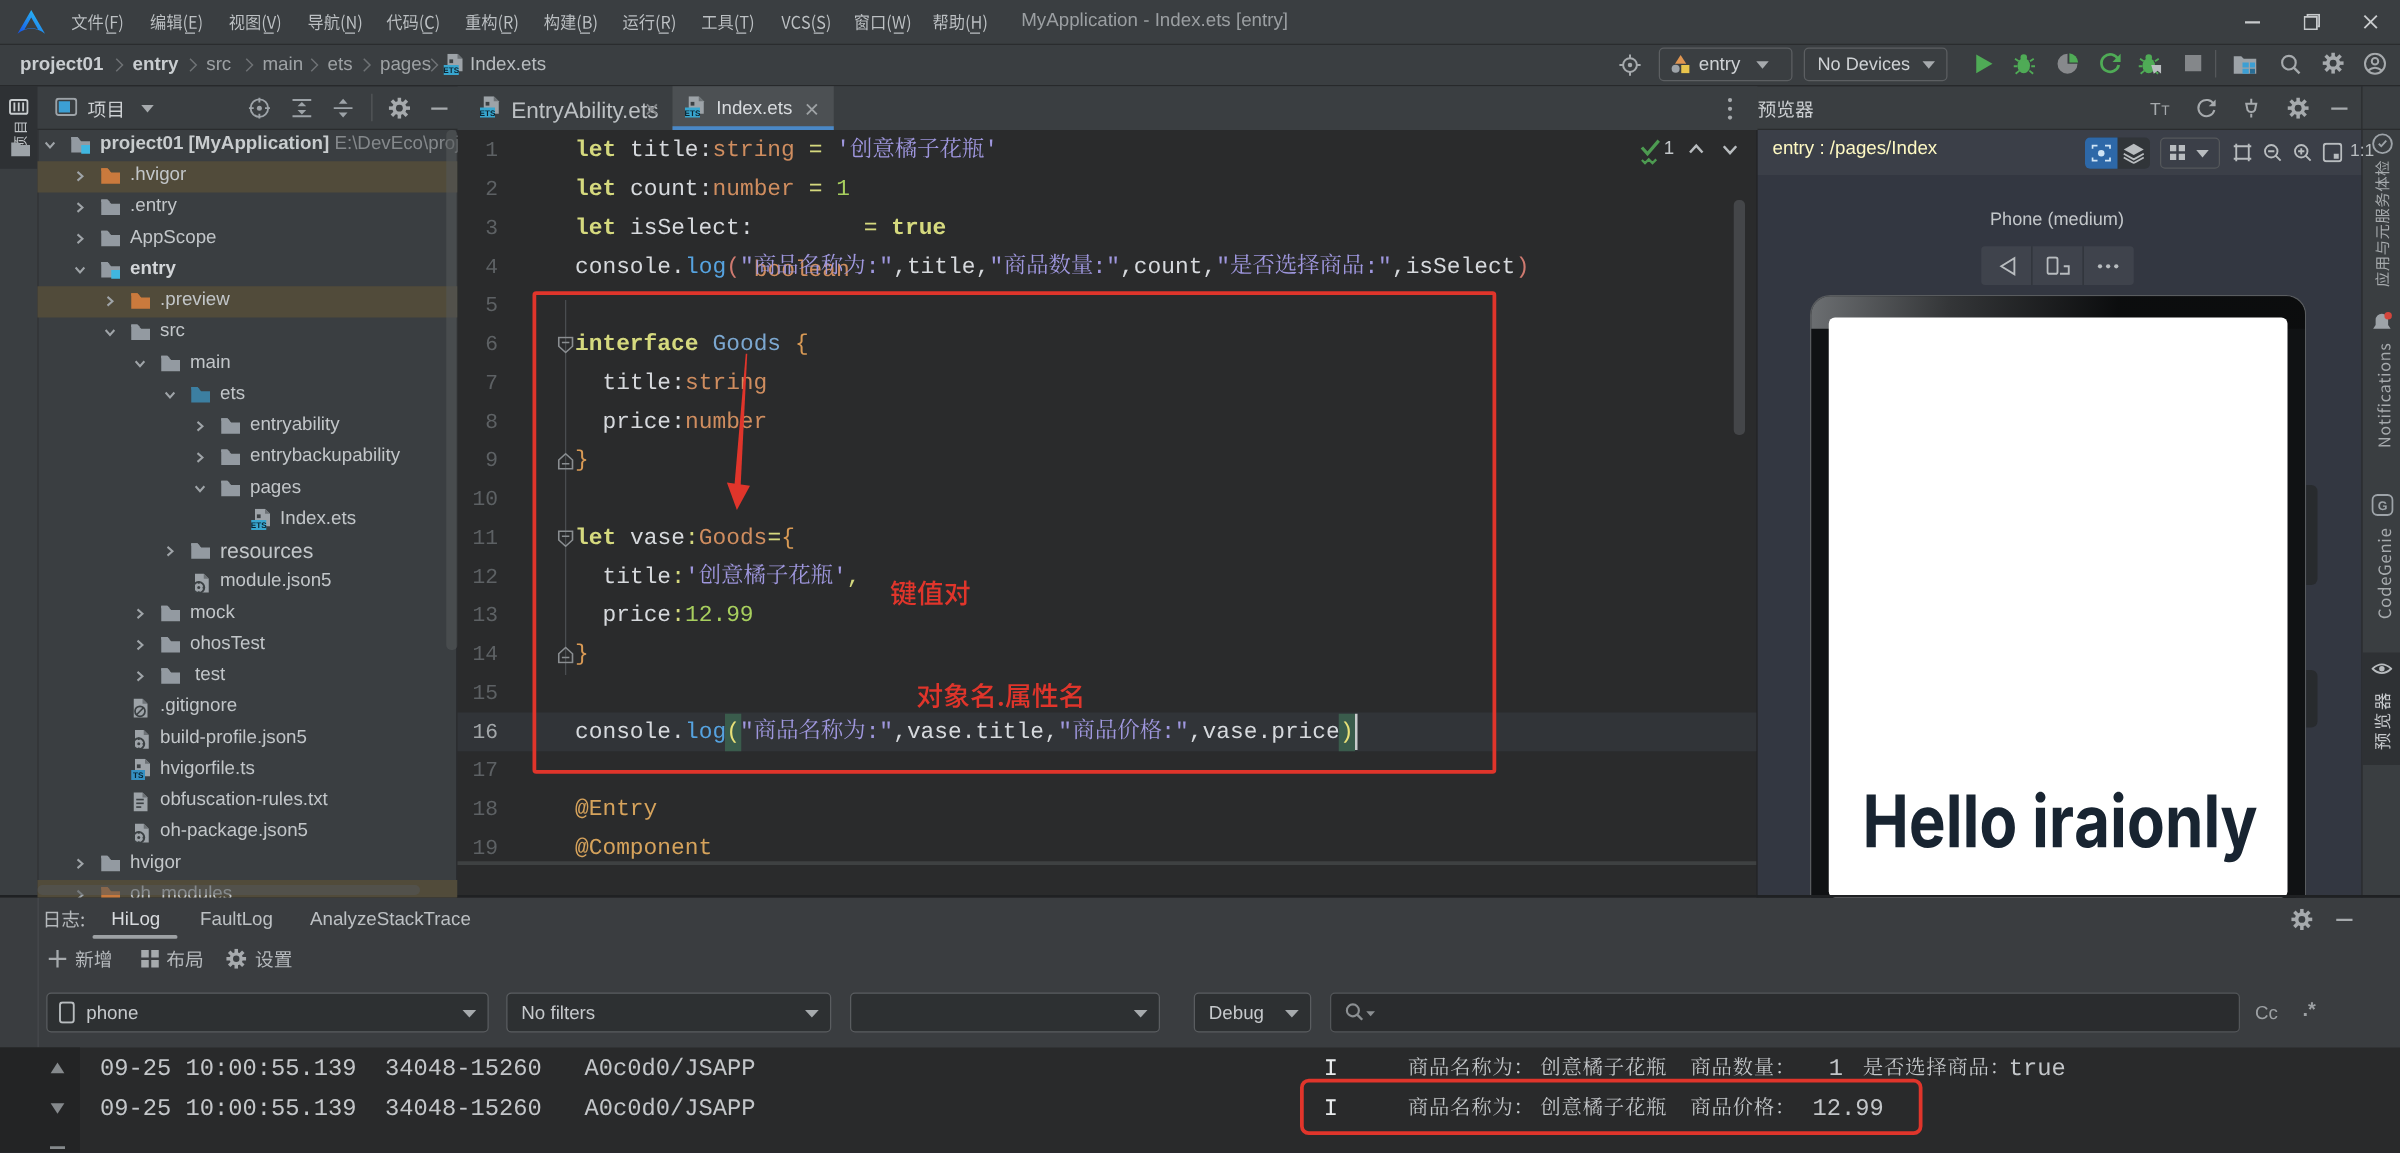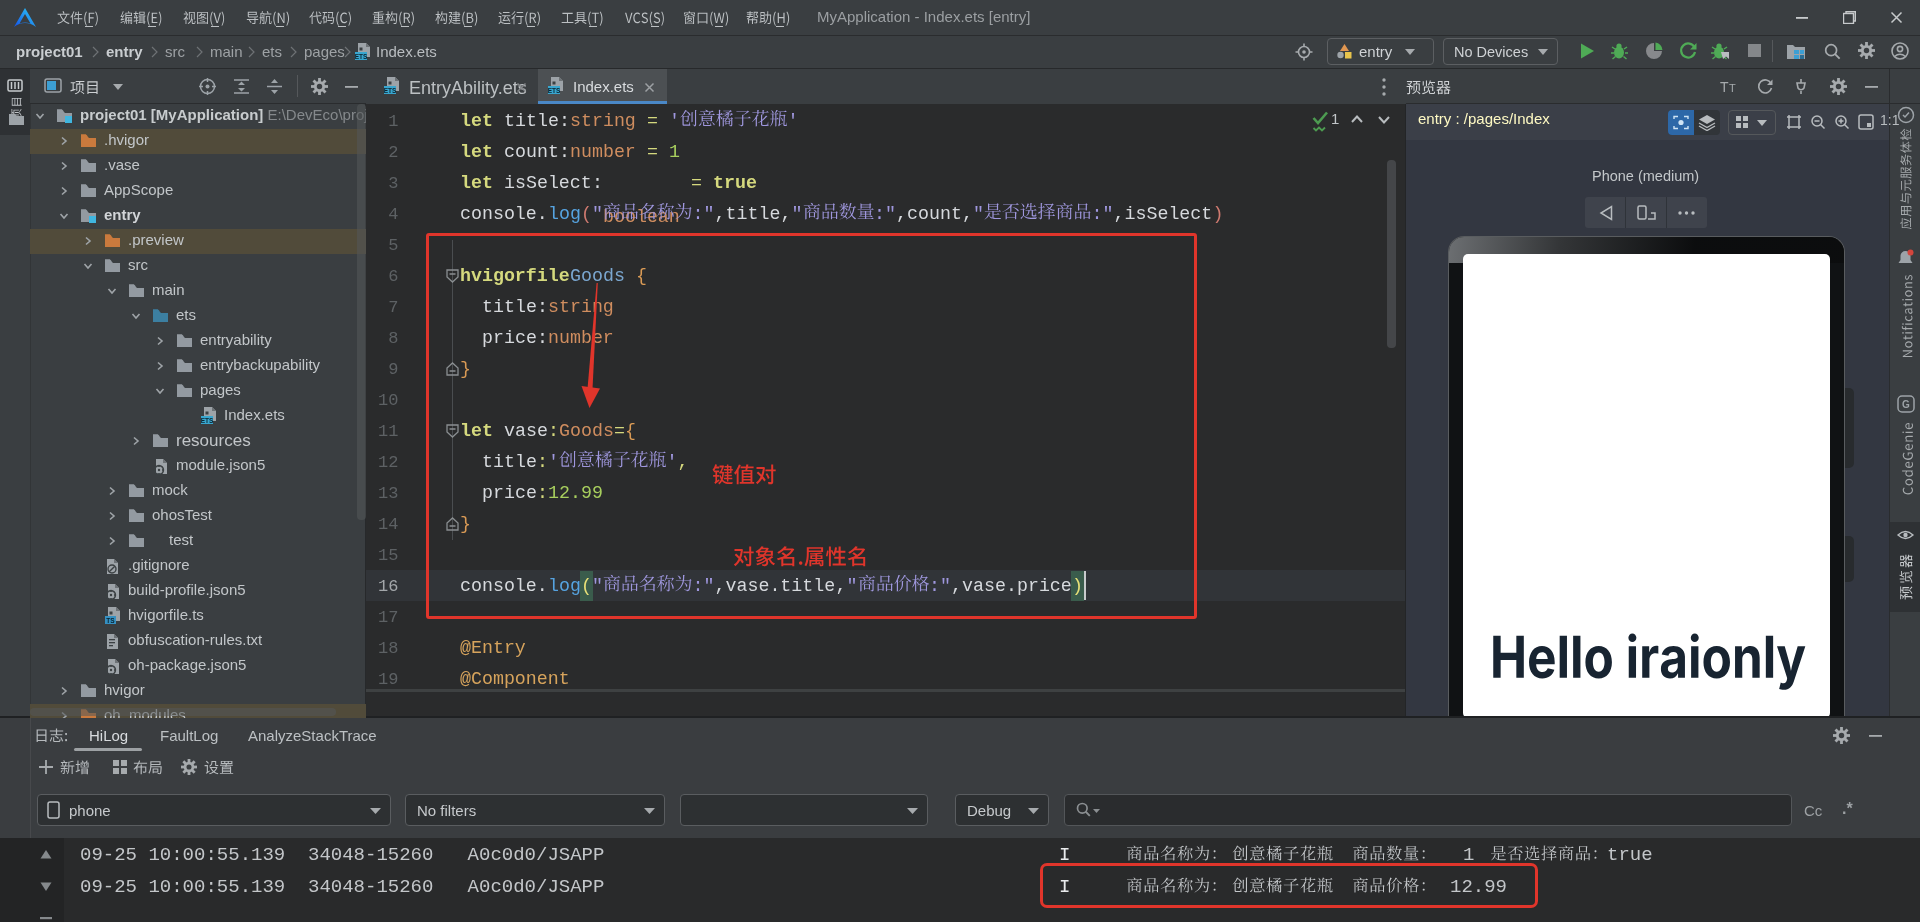--- a/index.html
+++ b/index.html
@@ -312,21 +312,21 @@
         <path fill="#ca7a3d" d="M1 1.5 h5 l2 2 h-7 z"></path>
       </svg>
       <div style="position:absolute;left:104px;top:131px;white-space:pre;font-family:'Liberation Sans',sans-serif;font-size:15px;font-weight:normal;color:#c2c6c9;">.hvigor</div>
       <svg style="position:absolute;left:58px;top:160px;" width="12" height="12" viewBox="0 0 12 12">
         <path stroke="#9fa4a8" stroke-width="1.6" fill="none" d="M4 2.5 L8 6 L4 9.5"></path>
       </svg>
       <svg style="position:absolute;left:80px;top:158px;" width="19" height="16" viewBox="0 0 19 16">
         <path fill="#939aa1" d="M1 3 h6 l2 2 h7 v9 h-15 z M1 2 v1 h6 l-1.2-1.5 h-4.8 z"></path>
         <path fill="#939aa1" d="M1 1.5 h5 l2 2 h-7 z"></path>
       </svg>
-      <div style="position:absolute;left:104px;top:156px;white-space:pre;font-family:'Liberation Sans',sans-serif;font-size:15px;font-weight:normal;color:#c2c6c9;">.vase</div>
+      <div style="position:absolute;left:104px;top:156px;white-space:pre;font-family:'Liberation Sans',sans-serif;font-size:15px;font-weight:normal;color:#c2c6c9;">.entry</div>
       <svg style="position:absolute;left:58px;top:185px;" width="12" height="12" viewBox="0 0 12 12">
         <path stroke="#9fa4a8" stroke-width="1.6" fill="none" d="M4 2.5 L8 6 L4 9.5"></path>
       </svg>
       <svg style="position:absolute;left:80px;top:183px;" width="19" height="16" viewBox="0 0 19 16">
         <path fill="#939aa1" d="M1 3 h6 l2 2 h7 v9 h-15 z M1 2 v1 h6 l-1.2-1.5 h-4.8 z"></path>
         <path fill="#939aa1" d="M1 1.5 h5 l2 2 h-7 z"></path>
       </svg>
       <div style="position:absolute;left:104px;top:181px;white-space:pre;font-family:'Liberation Sans',sans-serif;font-size:15px;font-weight:normal;color:#c2c6c9;">AppScope</div>
       <svg style="position:absolute;left:58px;top:210px;" width="12" height="12" viewBox="0 0 12 12">
         <path stroke="#9fa4a8" stroke-width="1.6" fill="none" d="M2.5 4 L6 8 L9.5 4"></path>
@@ -434,21 +434,21 @@
         <path fill="#939aa1" d="M1 1.5 h5 l2 2 h-7 z"></path>
       </svg>
       <div style="position:absolute;left:152px;top:506px;white-space:pre;font-family:'Liberation Sans',sans-serif;font-size:15px;font-weight:normal;color:#c2c6c9;">ohosTest</div>
       <svg style="position:absolute;left:106px;top:535px;" width="12" height="12" viewBox="0 0 12 12">
         <path stroke="#9fa4a8" stroke-width="1.6" fill="none" d="M4 2.5 L8 6 L4 9.5"></path>
       </svg>
       <svg style="position:absolute;left:128px;top:533px;" width="19" height="16" viewBox="0 0 19 16">
         <path fill="#939aa1" d="M1 3 h6 l2 2 h7 v9 h-15 z M1 2 v1 h6 l-1.2-1.5 h-4.8 z"></path>
         <path fill="#939aa1" d="M1 1.5 h5 l2 2 h-7 z"></path>
       </svg>
-      <div style="position:absolute;left:169px;top:531px;white-space:pre;font-family:'Liberation Sans',sans-serif;font-size:15px;font-weight:normal;color:#c2c6c9;text-align:center;">test</div>
+      <div style="position:absolute;left:156px;top:531px;white-space:pre;font-family:'Liberation Sans',sans-serif;font-size:15px;font-weight:normal;color:#c2c6c9;text-align:center;">test</div>
       <svg style="position:absolute;left:104px;top:558px;" width="16" height="17" viewBox="0 0 16 17">
         <path fill="#9da3a8" d="M3 1 h7 l4 4 v11 h-11 z"></path>
         <path fill="#6d7276" d="M10 1 l4 4 h-4 z"></path>
         <circle cx="8" cy="11" r="4" fill="none" stroke="#3b4043" stroke-width="1.4"></circle>
         <path stroke="#3b4043" stroke-width="1.4" d="M5.2 13.8 L10.8 8.2"></path>
       </svg>
       <div style="position:absolute;left:128px;top:556px;white-space:pre;font-family:'Liberation Sans',sans-serif;font-size:15px;font-weight:normal;color:#c2c6c9;">.gitignore</div>
       <svg style="position:absolute;left:104px;top:583px;" width="17" height="17" viewBox="0 0 17 17">
         <path fill="#9da3a8" d="M4 1 h7 l4 4 v11 h-11 z"></path>
         <path fill="#6d7276" d="M11 1 l4 4 h-4 z"></path>
@@ -563,21 +563,21 @@
     <div style="position:absolute;left:907.1px;top:204px;white-space:pre;font-family:'Liberation Mono',sans-serif;font-size:18.3px;font-weight:normal;color:#d6d9dd;">count</div>
     <div style="position:absolute;left:962.1px;top:204px;white-space:pre;font-family:'Liberation Mono',sans-serif;font-size:18.3px;font-weight:normal;color:#d6d9dd;">,</div>
     <div style="position:absolute;left:973.1px;top:204px;white-space:pre;font-family:'Liberation Mono',sans-serif;font-size:18.3px;font-weight:normal;color:#9f97de;">"</div>
     <svg style="position:absolute;left:984.1px;top:199.5px;" width="109" height="23" viewBox="0 -18.0 109 23">
       <path fill="#9f97de" d="M12.9 -11.1V-9.1H5.2V-11.1ZM12.9 -11.6H5.2V-13.6H12.9ZM4 -14.1V-7.6H4.1C4.6 -7.6 5.2 -7.8 5.2 -8V-8.5H12.9V-7.8H13.1C13.5 -7.8 14.1 -8 14.1 -8.1V-13.3C14.5 -13.4 14.7 -13.6 14.9 -13.7L13.4 -14.8L12.7 -14.1H5.3L4 -14.7ZM4.8 -5.5C4.3 -3.2 3 -0.5 0.6 1.2L0.8 1.4C2.8 0.4 4.1 -1 5 -2.5C6.2 0.4 8 1 11.3 1C12.6 1 15.4 1 16.6 1C16.6 0.5 16.9 0.2 17.3 0.1V-0.1C15.9 -0.1 12.7 -0.1 11.4 -0.1C10.7 -0.1 10.1 -0.1 9.6 -0.2V-3.4H15.1C15.3 -3.4 15.5 -3.5 15.6 -3.7C14.9 -4.3 14 -5.1 14 -5.1L13.1 -3.9H9.6V-6.4H16.7C16.9 -6.4 17.1 -6.5 17.1 -6.7C16.5 -7.3 15.5 -8.1 15.5 -8.1L14.7 -7H0.8L0.9 -6.4H8.4V-0.3C6.9 -0.6 5.9 -1.3 5.2 -2.9C5.5 -3.5 5.7 -4.1 5.9 -4.7C6.3 -4.7 6.5 -4.9 6.6 -5.1Z M28.7 -11 28.6 -10.7C30.8 -9.9 32.8 -8.3 33.6 -7C34.8 -6.1 35.3 -7.4 34 -8.6C33 -9.5 31.1 -10.4 28.7 -11ZM19 -13.8 19.2 -13.3H26.7C25.1 -10.6 21.8 -7.9 18.4 -6.2L18.6 -6C21.4 -7.1 24.1 -8.7 26.2 -10.7V-6H26.4C26.9 -6 27.4 -6.2 27.4 -6.4V-11.2C27.7 -11.3 27.9 -11.4 27.9 -11.6L27.3 -11.8C27.7 -12.3 28.2 -12.8 28.5 -13.3H34.2C34.5 -13.3 34.7 -13.4 34.8 -13.6C34.1 -14.1 33 -14.9 33 -14.9L32.1 -13.8ZM31 -4.9V-0.5H22.8V-4.9ZM21.6 -5.4V1.4H21.8C22.3 1.4 22.8 1.1 22.8 1V0H31V1.3H31.2C31.6 1.3 32.2 1 32.2 0.9V-4.6C32.6 -4.7 32.9 -4.9 33 -5L31.5 -6.2L30.8 -5.4H22.9L21.6 -6Z M37.5 -14.8 37.3 -14.7C38 -13.7 39 -12.1 39.3 -10.9C40.6 -10 41.5 -12.7 37.5 -14.8ZM51 -9.1 50.2 -8.1H47.4V-11.3H51.5C51.7 -11.3 51.9 -11.4 51.9 -11.6C51.3 -12.1 50.4 -12.9 50.4 -12.9L49.6 -11.8H47.4V-14.3C47.8 -14.3 48 -14.5 48.1 -14.8L46.3 -15V-11.8H44C44.2 -12.3 44.5 -13 44.7 -13.6C45.1 -13.6 45.3 -13.8 45.3 -13.9L43.5 -14.4C43.1 -12.3 42.4 -10.2 41.6 -8.9L41.9 -8.7C42.6 -9.4 43.2 -10.2 43.7 -11.3H46.3V-8.1H41.5L41.6 -7.5H44.4C44.3 -4.9 43.7 -3.1 41.4 -1.6L41.5 -1.3C44.4 -2.6 45.4 -4.4 45.6 -7.5H47.7V-2.7C47.7 -1.9 47.9 -1.6 49 -1.6H50.2C52.1 -1.6 52.5 -1.9 52.5 -2.3C52.5 -2.6 52.5 -2.7 52.1 -2.8L52.1 -5.2H51.8C51.6 -4.2 51.5 -3.2 51.4 -2.9C51.3 -2.8 51.2 -2.7 51.1 -2.7C51 -2.7 50.6 -2.7 50.2 -2.7H49.3C48.9 -2.7 48.9 -2.8 48.9 -3V-7.5H52.1C52.4 -7.5 52.5 -7.6 52.6 -7.8C52 -8.4 51 -9.1 51 -9.1ZM38.9 -2.1C38.2 -1.5 37.2 -0.6 36.4 -0.1L37.5 1.2C37.6 1.1 37.6 0.9 37.5 0.8C38.1 -0 39 -1.2 39.4 -1.7C39.6 -1.9 39.7 -2 40 -1.7C41.6 0.3 43.4 0.9 46.8 0.9C48.7 0.9 50.4 0.9 52.1 0.9C52.1 0.4 52.5 -0 53 -0.1V-0.4C50.9 -0.3 49.2 -0.3 47.2 -0.3C43.8 -0.3 41.8 -0.6 40.2 -2.2C40.1 -2.3 40 -2.4 40 -2.4V-8.2C40.4 -8.3 40.7 -8.4 40.8 -8.5L39.3 -9.8L38.6 -8.9H36.4L36.5 -8.4H38.9Z M69.4 -3.7 68.6 -2.6H65.8V-4.9H69.5C69.8 -4.9 69.9 -5 70 -5.2C69.5 -5.7 68.6 -6.3 68.6 -6.3L67.9 -5.4H65.8V-7.1C66.2 -7.2 66.4 -7.3 66.4 -7.6L64.6 -7.8V-5.4H60.6L60.7 -4.9H64.6V-2.6H59.4L59.6 -2.1H64.6V1.4H64.8C65.3 1.4 65.8 1.2 65.8 1V-2.1H70.5C70.7 -2.1 70.9 -2.2 70.9 -2.4C70.4 -3 69.4 -3.7 69.4 -3.7ZM61.9 -13.3C62.6 -11.8 63.4 -10.5 64.6 -9.5C63.1 -8.3 61.3 -7.3 59.2 -6.6L59.3 -6.3C61.7 -6.9 63.7 -7.8 65.3 -9C66.6 -8 68.2 -7.4 70.1 -6.9C70.3 -7.5 70.6 -7.8 71.1 -7.9L71.2 -8.1C69.3 -8.4 67.6 -8.9 66.2 -9.6C67.4 -10.7 68.3 -11.8 69 -13.2C69.5 -13.2 69.7 -13.2 69.8 -13.4L68.6 -14.6L67.7 -13.9H60.3L60.5 -13.3ZM62.4 -13.3H67.7C67.1 -12.1 66.3 -11.1 65.3 -10.1C64.1 -11 63 -12 62.4 -13.3ZM59.5 -12 58.7 -11H57.9V-14.4C58.3 -14.5 58.5 -14.6 58.6 -14.9L56.7 -15.1V-11H54.3L54.5 -10.4H56.7V-6.8C55.6 -6.2 54.6 -5.8 54.1 -5.6L54.8 -4.1C55 -4.2 55.1 -4.4 55.1 -4.6L56.7 -5.7V-0.5C56.7 -0.3 56.7 -0.2 56.3 -0.2C56 -0.2 54.3 -0.3 54.3 -0.3V0C55.1 0.1 55.5 0.3 55.8 0.5C56 0.7 56.1 1 56.1 1.4C57.7 1.2 57.9 0.6 57.9 -0.4V-6.4L60.7 -8.4L60.6 -8.6L57.9 -7.3V-10.4H60.4C60.7 -10.4 60.8 -10.5 60.9 -10.7C60.3 -11.3 59.5 -12 59.5 -12Z M79.4 -15.2 79.2 -15.1C79.7 -14.6 80.4 -13.8 80.5 -13.1C81.7 -12.3 82.7 -14.6 79.4 -15.2ZM80 -7.9 78.5 -8.8C77.7 -7.3 76.5 -5.9 75.7 -5L75.9 -4.8C77 -5.5 78.3 -6.6 79.3 -7.7C79.7 -7.6 79.9 -7.7 80 -7.9ZM82 -8.6 81.8 -8.4C82.7 -7.6 84 -6.3 84.4 -5.4C85.7 -4.7 86.3 -7.1 82 -8.6ZM87.2 -14.1 86.3 -12.9H72.3L72.5 -12.4H88.4C88.7 -12.4 88.8 -12.5 88.9 -12.7C88.3 -13.3 87.2 -14.1 87.2 -14.1ZM76.6 -12.3 76.4 -12.1C77 -11.6 77.7 -10.6 77.9 -9.9C78.1 -9.8 78.2 -9.7 78.3 -9.7H75.2L73.9 -10.3V1.4H74.1C74.6 1.4 75.1 1.1 75.1 1V-9.2H86.1V-0.4C86.1 -0.1 86 0 85.6 0C85.3 0 83.4 -0.1 83.4 -0.1V0.1C84.3 0.2 84.7 0.4 85 0.6C85.2 0.8 85.3 1.1 85.4 1.4C87 1.3 87.2 0.7 87.2 -0.3V-9C87.6 -9 87.9 -9.2 88 -9.3L86.5 -10.5L85.9 -9.7H82.9C83.5 -10.3 84.1 -10.9 84.5 -11.5C84.9 -11.4 85.1 -11.6 85.2 -11.8L83.4 -12.3C83.1 -11.5 82.7 -10.5 82.3 -9.7H78.5C79.3 -9.8 79.4 -11.5 76.6 -12.3ZM82.5 -1.9H78.7V-4.9H82.5ZM78.7 -0.6V-1.4H82.5V-0.5H82.7C83 -0.5 83.6 -0.8 83.6 -0.8V-4.8C83.9 -4.8 84.1 -4.9 84.2 -5.1L82.9 -6L82.3 -5.4H78.8L77.6 -6V-0.2H77.7C78.2 -0.2 78.7 -0.4 78.7 -0.6Z M101.7 -13.5V-9.3H95.2V-13.5ZM94 -14V-7.4H94.2C94.7 -7.4 95.2 -7.6 95.2 -7.8V-8.8H101.7V-7.5H101.9C102.3 -7.5 102.9 -7.7 102.9 -7.8V-13.3C103.3 -13.4 103.6 -13.5 103.7 -13.6L102.2 -14.8L101.6 -14H95.3L94 -14.6ZM96.1 -5.6V-0.8H92.3V-5.6ZM91.2 -6.1V1.3H91.3C91.8 1.3 92.3 1 92.3 0.9V-0.3H96.1V1H96.3C96.7 1 97.3 0.7 97.3 0.6V-5.4C97.6 -5.4 97.9 -5.6 98 -5.7L96.6 -6.8L95.9 -6.1H92.4L91.2 -6.7ZM104.6 -5.6V-0.8H100.7V-5.6ZM99.5 -6.1V1.3H99.7C100.2 1.3 100.7 1.1 100.7 1V-0.3H104.6V1.1H104.8C105.2 1.1 105.8 0.8 105.8 0.7V-5.4C106.2 -5.4 106.5 -5.6 106.6 -5.7L105.1 -6.8L104.5 -6.1H100.8L99.5 -6.7Z"></path>
     </svg>
     <div style="position:absolute;left:1091.5px;top:204px;white-space:pre;font-family:'Liberation Mono',sans-serif;font-size:18.3px;font-weight:normal;color:#9f97de;">:"</div>
     <div style="position:absolute;left:1113.5px;top:204px;white-space:pre;font-family:'Liberation Mono',sans-serif;font-size:18.3px;font-weight:normal;color:#d6d9dd;">,</div>
     <div style="position:absolute;left:1124.5px;top:204px;white-space:pre;font-family:'Liberation Mono',sans-serif;font-size:18.3px;font-weight:normal;color:#d6d9dd;">isSelect</div>
     <div style="position:absolute;left:1212.5px;top:204px;white-space:pre;font-family:'Liberation Mono',sans-serif;font-size:18.3px;font-weight:normal;color:#cf7a70;">)</div>
-    <div style="position:absolute;left:460px;top:266px;white-space:pre;font-family:'Liberation Mono',sans-serif;font-size:18.3px;font-weight:bold;color:#d5d97e;">hvigorfile</div>
+    <div style="position:absolute;left:460px;top:266px;white-space:pre;font-family:'Liberation Mono',sans-serif;font-size:18.3px;font-weight:bold;color:#d5d97e;">interface</div>
     <div style="position:absolute;left:570.0px;top:266px;white-space:pre;font-family:'Liberation Mono',sans-serif;font-size:18.3px;font-weight:normal;color:#7ba7d0;">Goods</div>
     <div style="position:absolute;left:636.0px;top:266px;white-space:pre;font-family:'Liberation Mono',sans-serif;font-size:18.3px;font-weight:normal;color:#d99a55;">{</div>
     <div style="position:absolute;left:482.0px;top:297px;white-space:pre;font-family:'Liberation Mono',sans-serif;font-size:18.3px;font-weight:normal;color:#d6d9dd;">title</div>
     <div style="position:absolute;left:537.0px;top:297px;white-space:pre;font-family:'Liberation Mono',sans-serif;font-size:18.3px;font-weight:normal;color:#d6d9dd;">:</div>
     <div style="position:absolute;left:548.0px;top:297px;white-space:pre;font-family:'Liberation Mono',sans-serif;font-size:18.3px;font-weight:normal;color:#cf8d5f;">string</div>
     <div style="position:absolute;left:482.0px;top:328px;white-space:pre;font-family:'Liberation Mono',sans-serif;font-size:18.3px;font-weight:normal;color:#d6d9dd;">price</div>
     <div style="position:absolute;left:537.0px;top:328px;white-space:pre;font-family:'Liberation Mono',sans-serif;font-size:18.3px;font-weight:normal;color:#d6d9dd;">:</div>
     <div style="position:absolute;left:548.0px;top:328px;white-space:pre;font-family:'Liberation Mono',sans-serif;font-size:18.3px;font-weight:normal;color:#cf8d5f;">number</div>
     <div style="position:absolute;left:460px;top:359px;white-space:pre;font-family:'Liberation Mono',sans-serif;font-size:18.3px;font-weight:normal;color:#d99a55;">}</div>
     <div style="position:absolute;left:460px;top:421px;white-space:pre;font-family:'Liberation Mono',sans-serif;font-size:18.3px;font-weight:bold;color:#d5d97e;">let</div>

